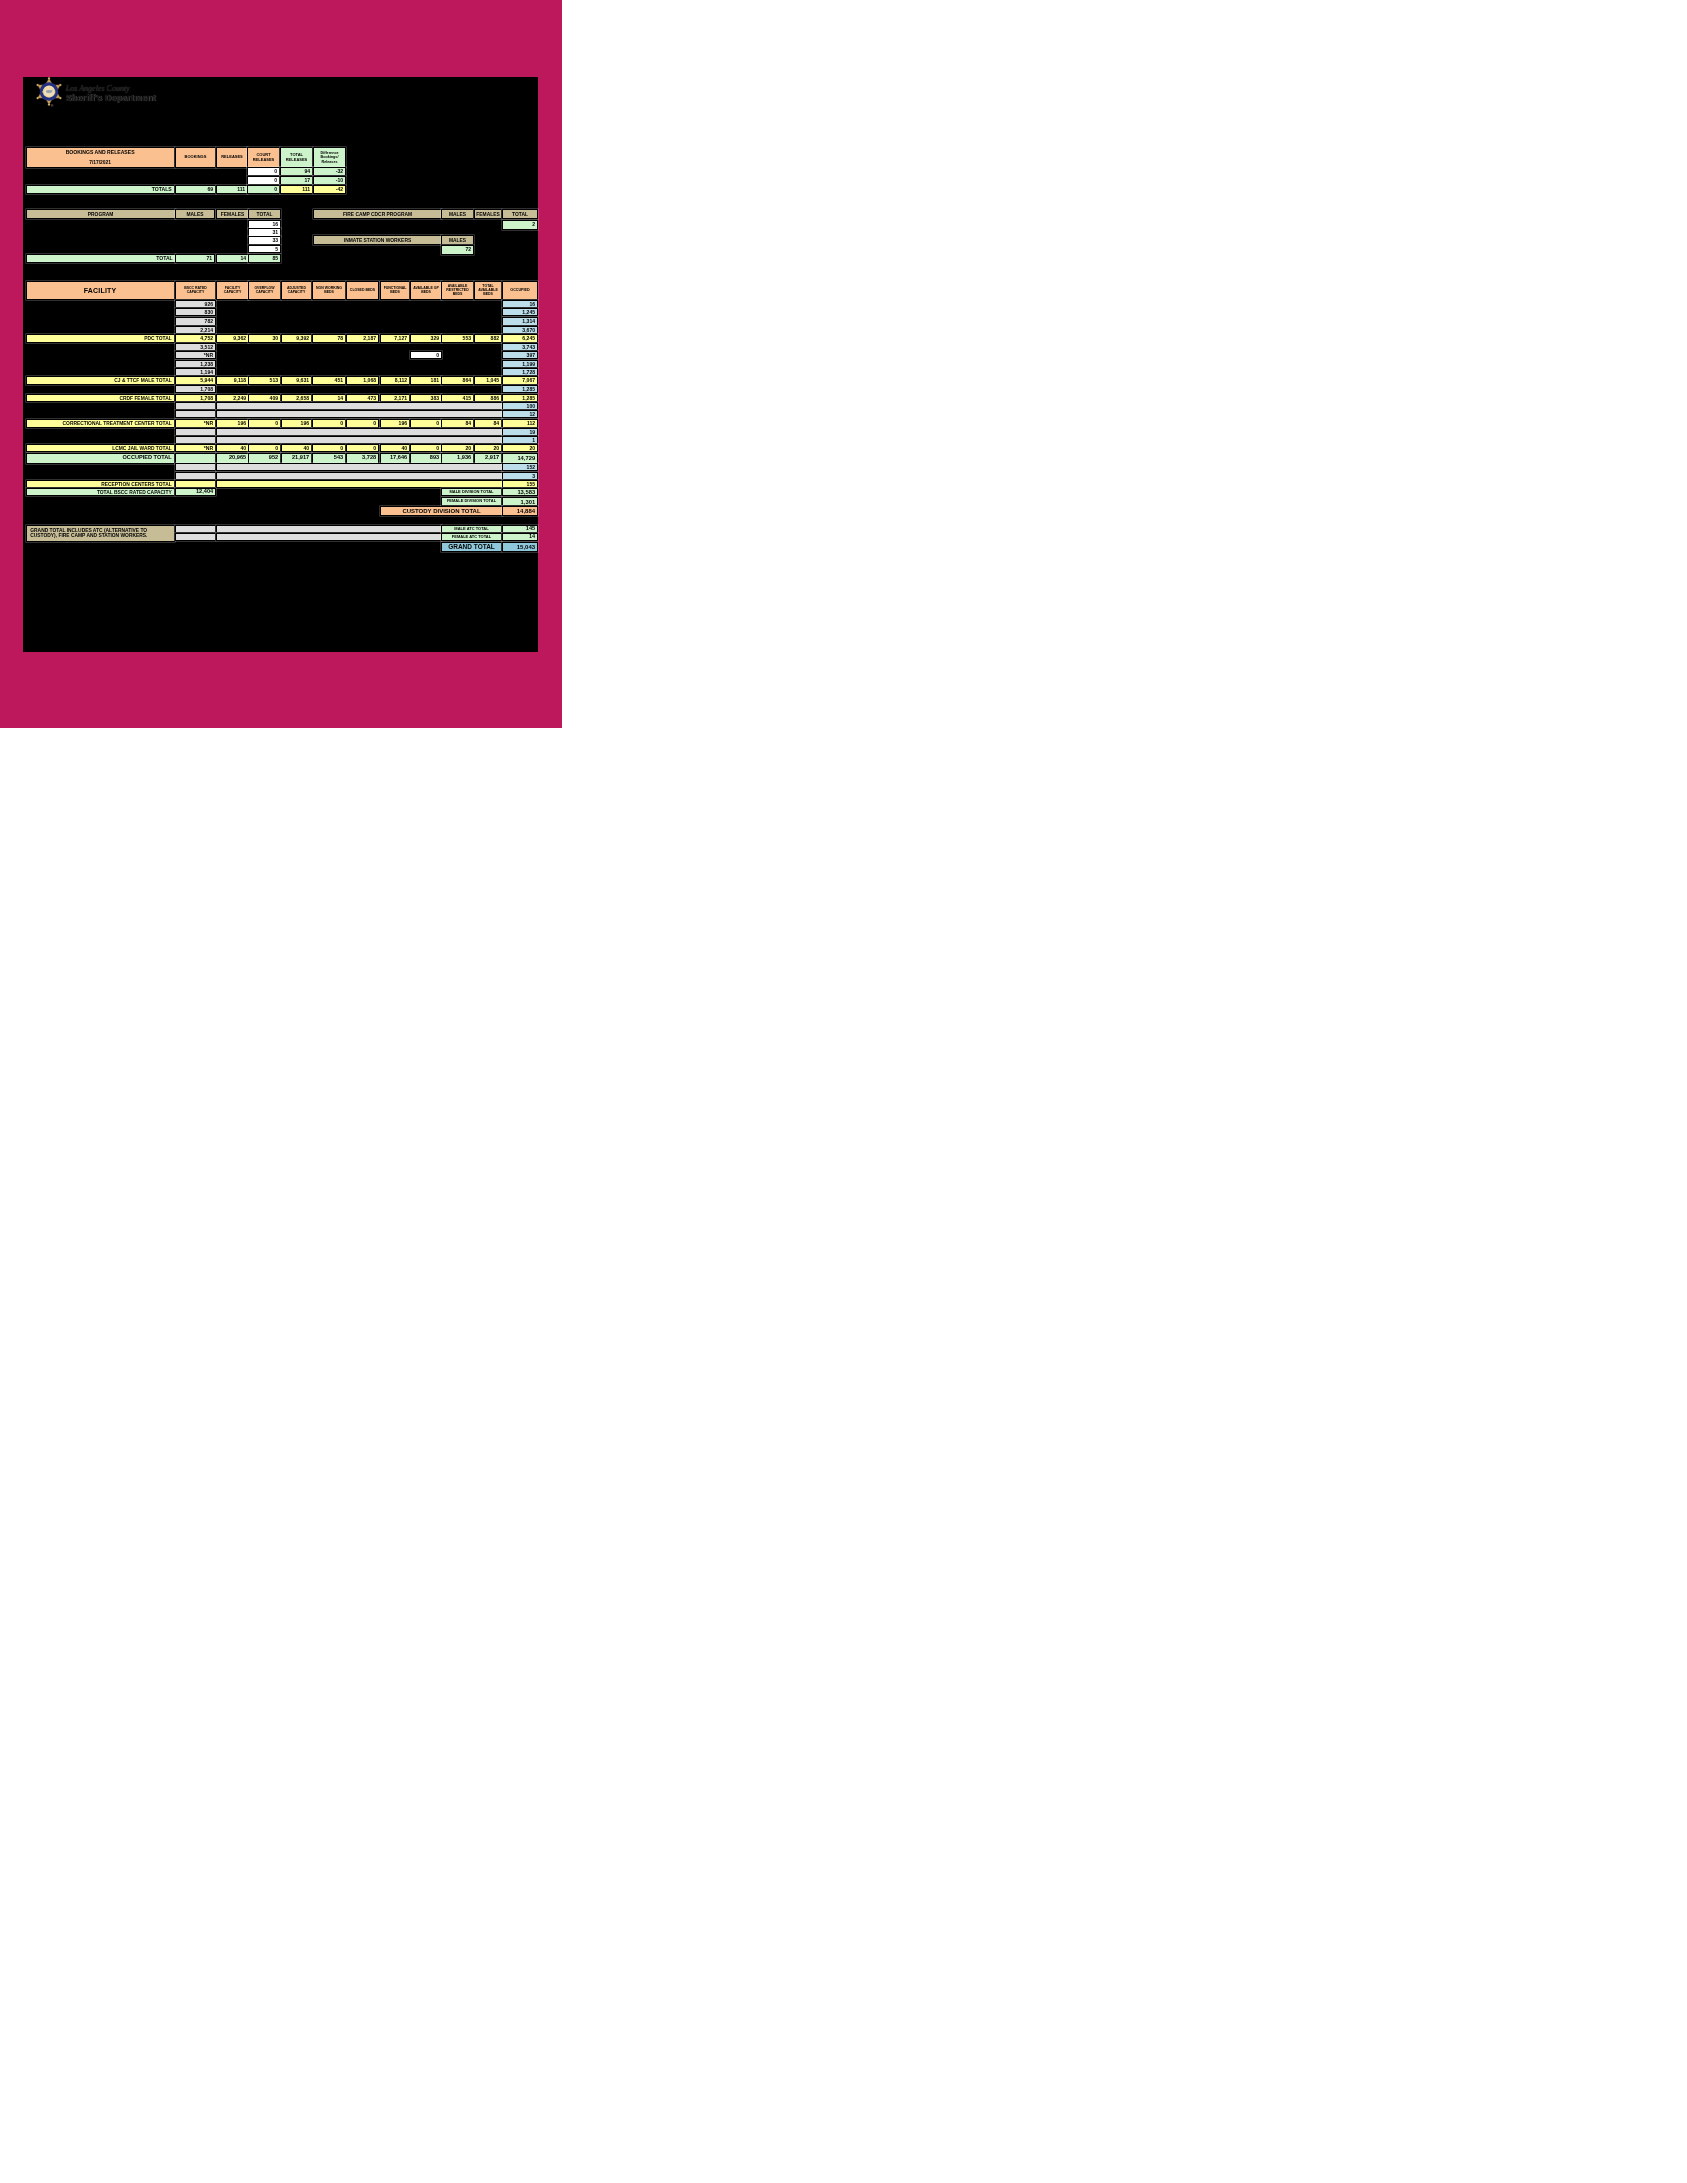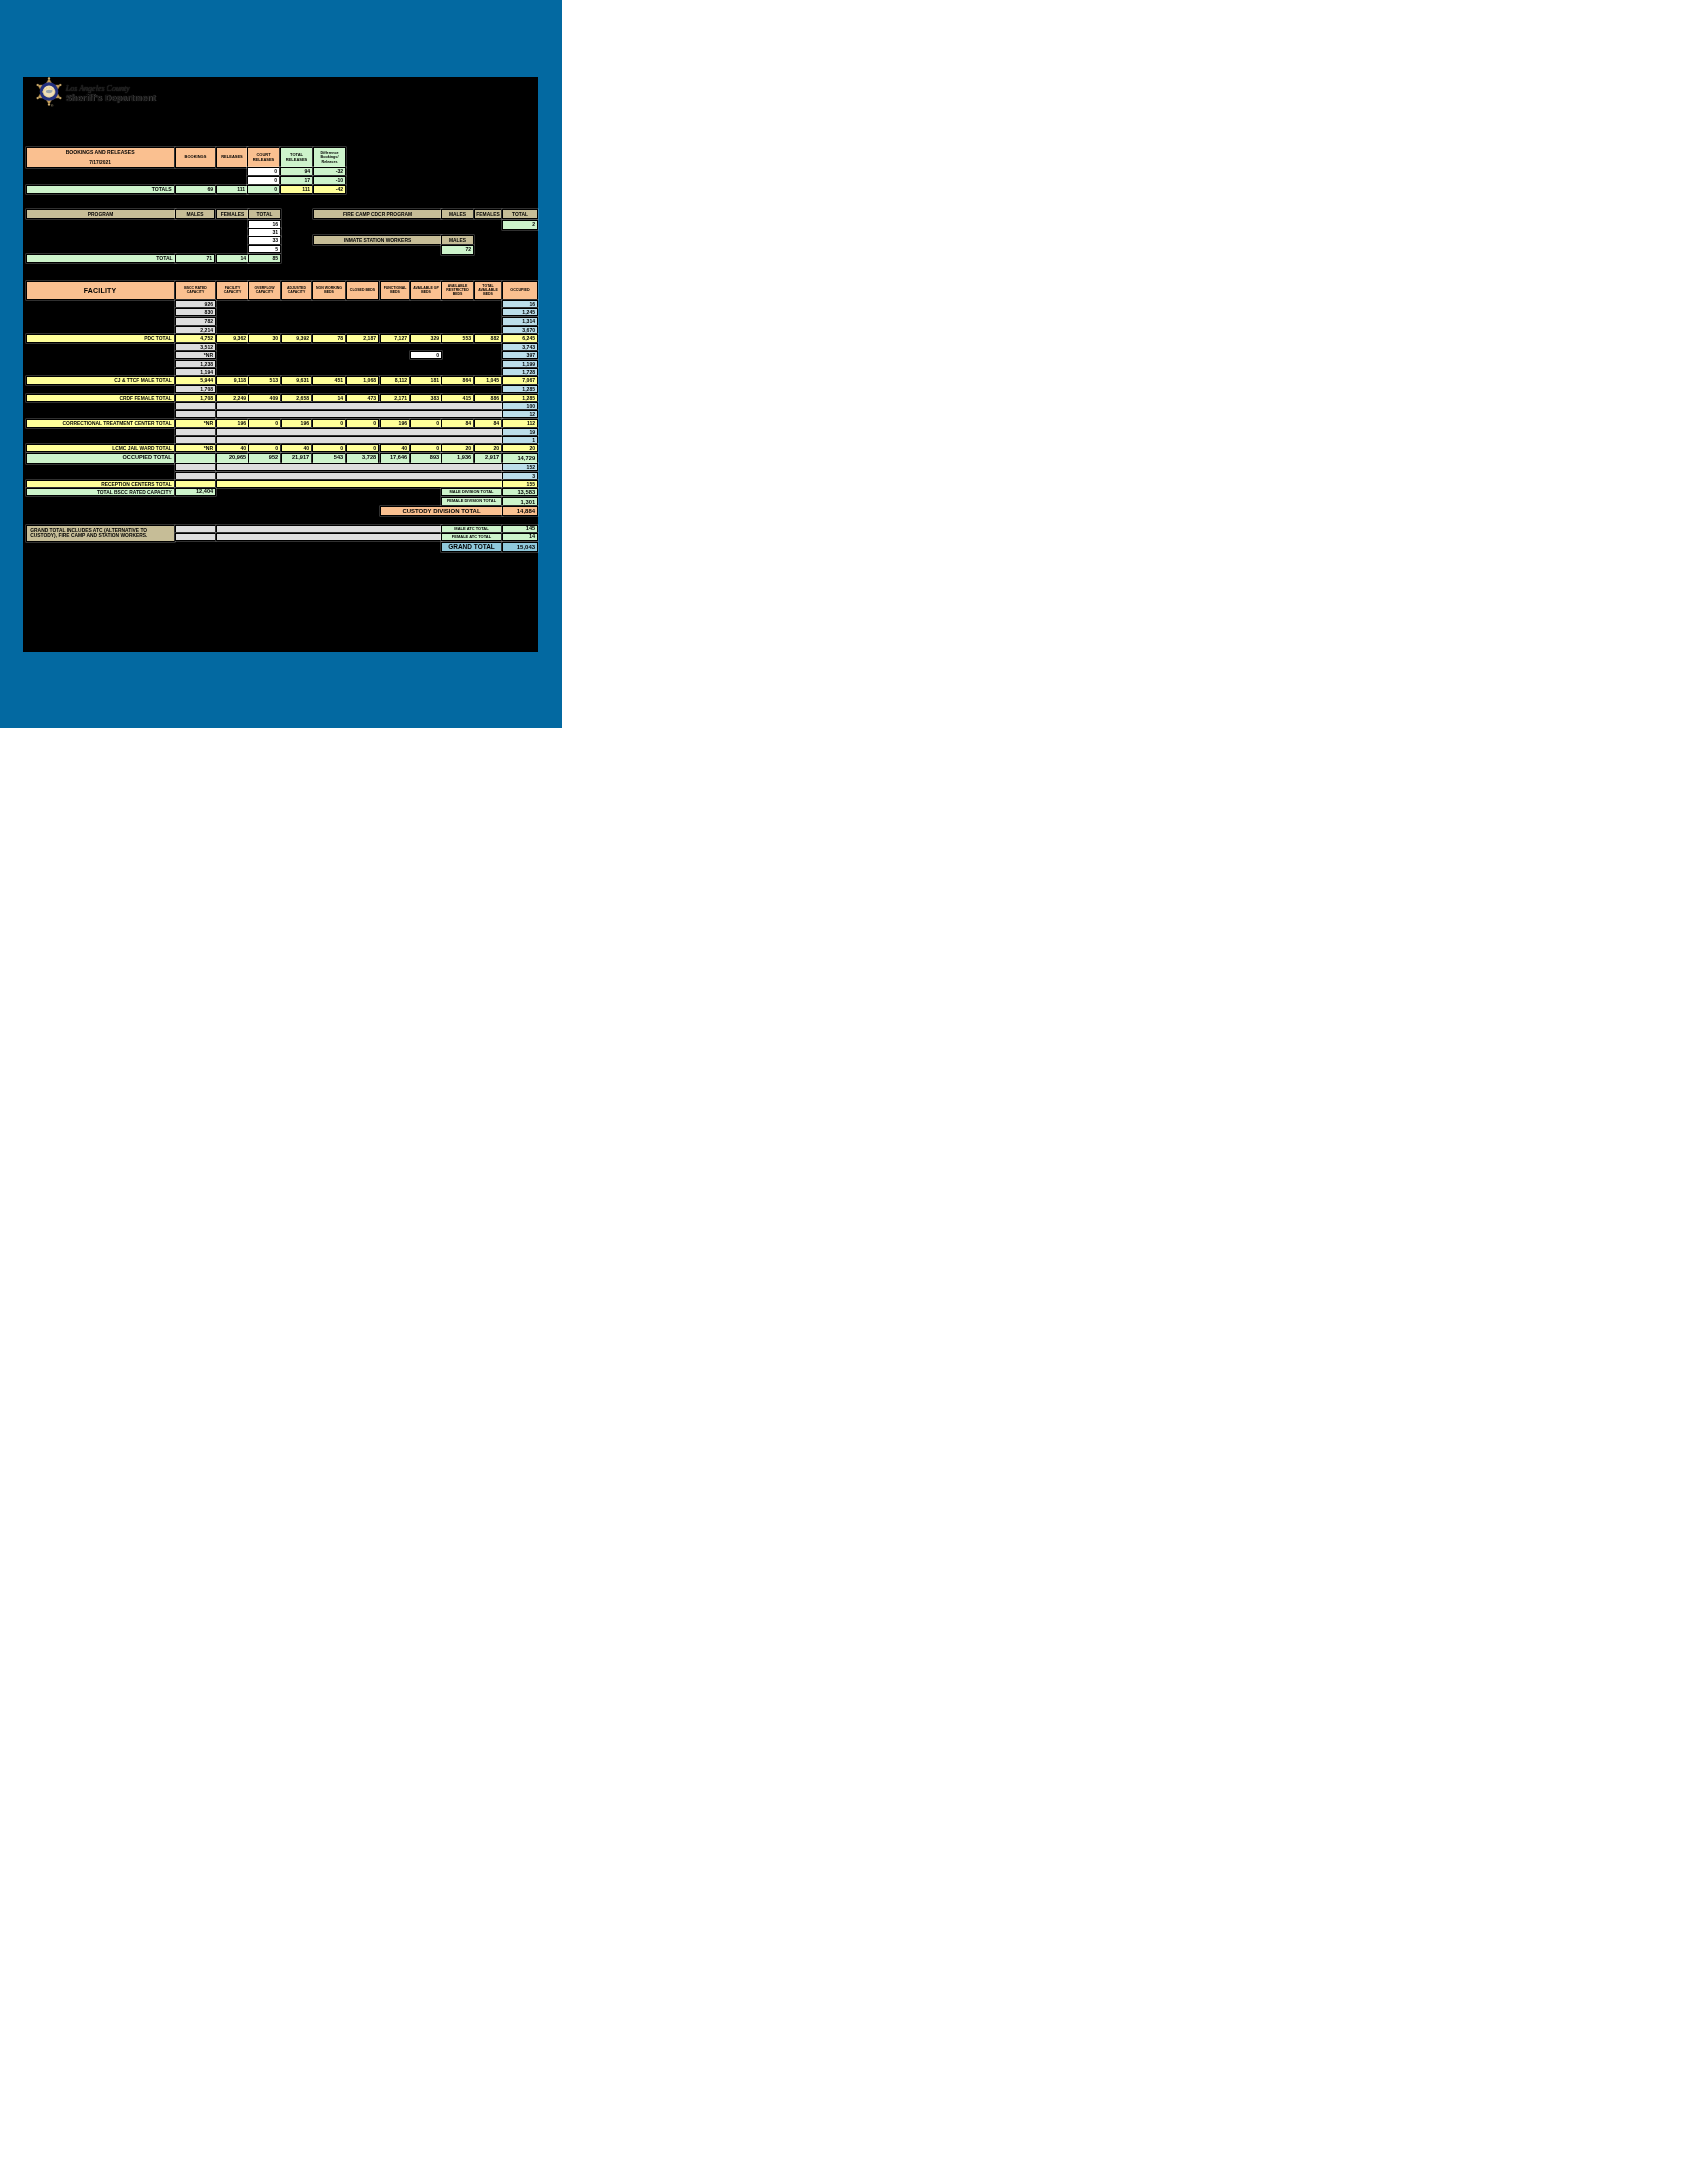--- a/index.html
+++ b/index.html
@@ -1,16 +1,16 @@
 <!DOCTYPE html>
 <html style="font-size:7.4px"><head>
 <meta charset="utf-8">
 <style>
   html,body{margin:0;padding:0;background:#ffffff;}
-  #canvas{position:relative;width:562px;height:728px;background:#0369a1;overflow:hidden;
+  #canvas{position:relative;width:562px;height:728px;background:#be185d;overflow:hidden;
           font-family:"Liberation Sans",sans-serif;}
   .redaction{position:absolute;left:23px;top:77px;width:515px;height:575px;background:#000;}
   .cell{position:absolute;box-sizing:border-box;border:0.5px solid #000;
         display:flex;align-items:center;justify-content:flex-end;
         padding:0 1.9px;font-weight:700;font-size:5.1px;line-height:1.05;color:#000;
         box-shadow:0 0 0 0.5px rgba(255,255,255,.38);}
   .ctr{justify-content:center;text-align:center;padding:0 0.9px;}
   .left{justify-content:flex-start;text-align:left;}
   .pre{white-space:pre-line;}
   .s75{font-size:3.5px;line-height:1.2;}

